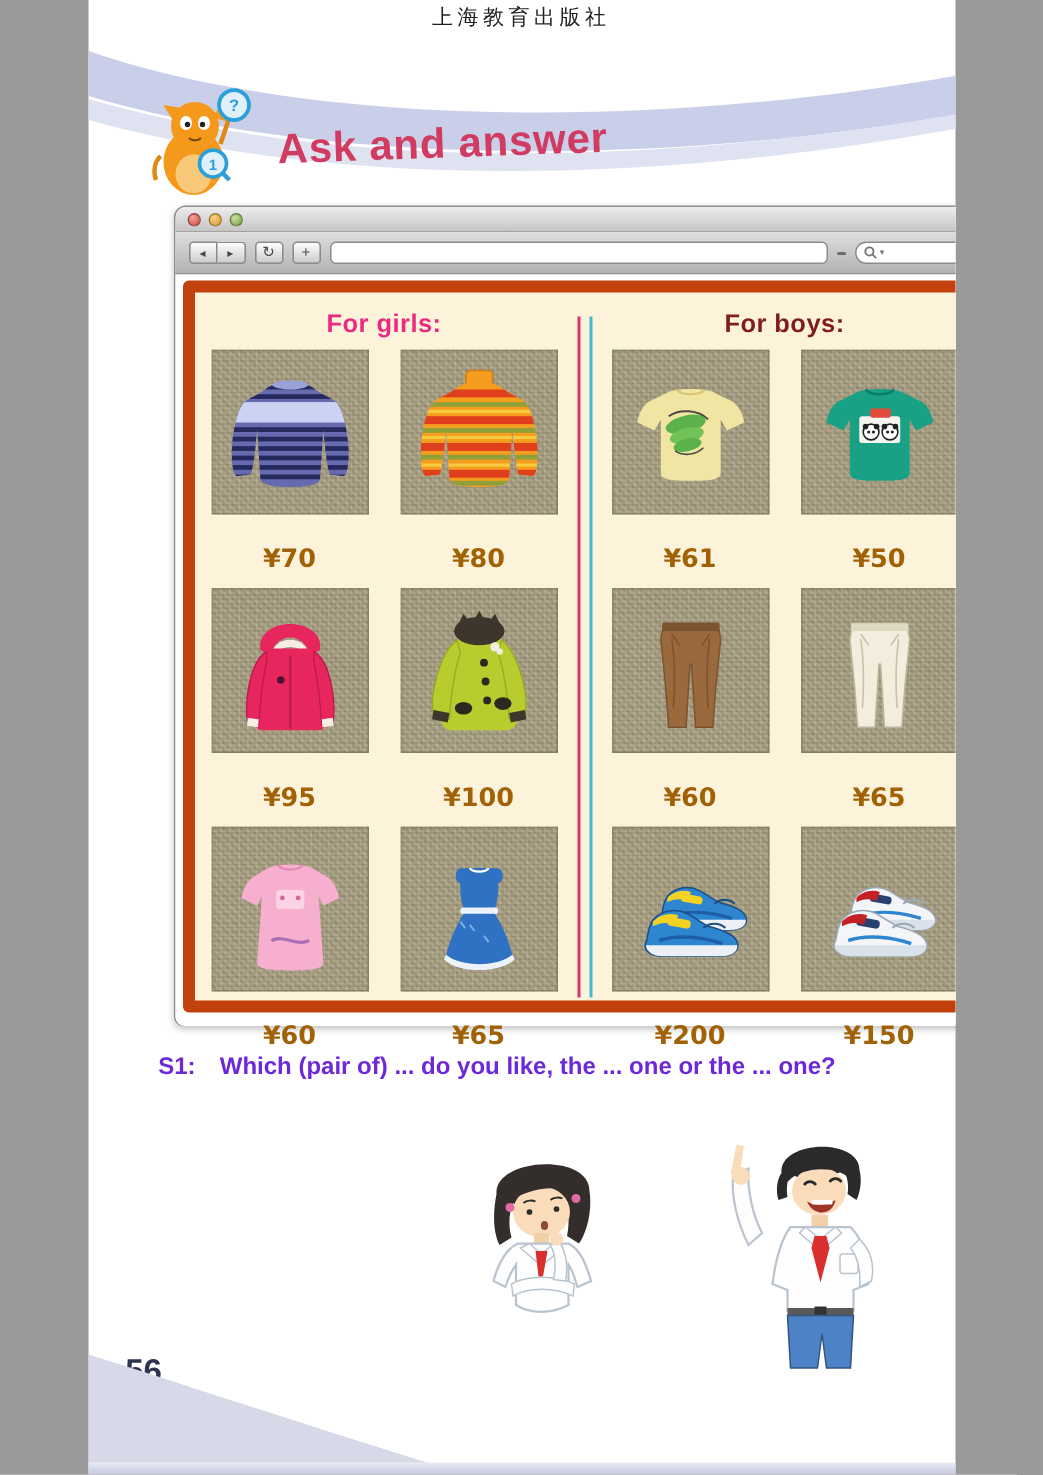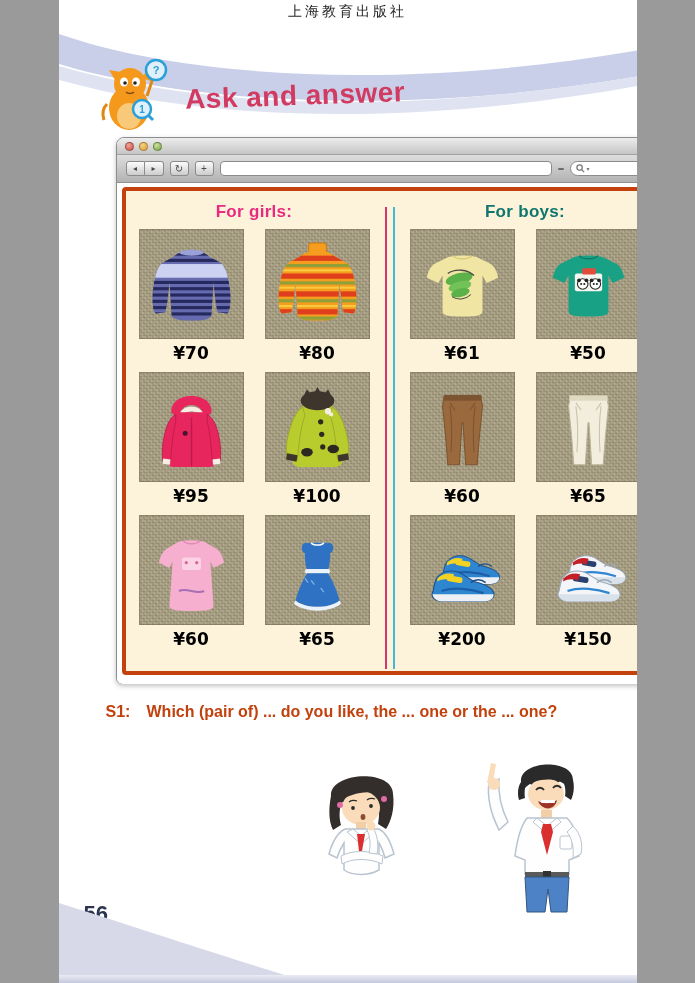--- a/index.html
+++ b/index.html
@@ -32,49 +32,49 @@
   .tb-group .tb-btn:last-child{border-radius:0 3px 3px 0;border-left:none;}
   .tb-btn.round{font-size:10px;}
   .addr{flex:1;height:15px;border:1px solid #8b8b8b;border-radius:4px;background:#fff;
         font-size:10px;padding:0 5px;box-sizing:border-box;outline:none;color:#333;}
   .dash{width:6px;height:2px;background:#6d6d6d;border-radius:1px;flex:none;}
   .search{width:102px;height:15px;border:1px solid #8b8b8b;border-radius:8px;background:#fff;
           display:flex;align-items:center;gap:2px;padding:0 5px;box-sizing:border-box;}
   .search input{border:none;outline:none;flex:1;min-width:0;font-size:10px;background:transparent;}
   .chev{font-size:6px;color:#777;line-height:1;}
   .b-content{position:relative;height:501px;background:#fff;border-radius:0 0 6px 6px;}
-  .panel{position:absolute;left:5px;top:4px;right:23px;bottom:9px;border:4px solid #c2410c;
+  .panel{position:absolute;left:5px;top:4px;right:23px;bottom:9px;border:8px solid #c2410c;
          border-radius:4px;background:#fdf3da;display:flex;}
   .half{flex:1;display:flex;flex-direction:column;align-items:center;min-width:0;}
   .half-header{padding:11px 0 7px;font-size:17px;font-weight:bold;letter-spacing:.3px;}
   .half-header.girls{color:#e92a80;}
-  .half-header.boys{color:#0f766e;}
+  .half-header.boys{color:#7f1d1d;}
   .grid{display:grid;grid-template-columns:repeat(2,105px);column-gap:21px;row-gap:9px;justify-content:center;}
   .cell{display:flex;flex-direction:column;align-items:center;}
   .tile{width:105px;height:110px;background-color:#a79e81;
         background-image:
           repeating-linear-gradient(90deg, rgba(255,255,255,.10) 0 1px, rgba(0,0,0,0) 1px 3px),
           repeating-linear-gradient(0deg, rgba(82,74,52,.16) 0 1px, rgba(0,0,0,0) 1px 3px),
           repeating-linear-gradient(45deg, rgba(255,255,255,.05) 0 2px, rgba(60,54,36,.08) 2px 4px);
         box-shadow:inset 0 0 0 1px rgba(110,102,78,.45);}
   .tile svg{width:100%;height:100%;display:block;}
-  .price{margin-top:4px;font-family:"DejaVu Sans",sans-serif;font-size:17px;font-weight:bold;color:#000000;}
+  .price{margin-top:20px;font-family:"DejaVu Sans",sans-serif;font-size:17px;font-weight:bold;color:#a16207;}
   .divider{width:14px;position:relative;align-self:stretch;flex:none;}
   .divider::before{content:"";position:absolute;left:2px;top:16px;bottom:2px;width:2px;background:#d6356a;}
   .divider::after{content:"";position:absolute;right:2px;top:16px;bottom:2px;width:2px;background:#45b8d8;}
   .scrollbar{position:absolute;top:3px;right:3px;bottom:3px;width:17px;background:#fafafa;
              border:1px solid #c2c2c2;border-radius:2px;box-sizing:border-box;}
   .thumb{position:absolute;left:2px;top:2px;width:11px;height:388px;border-radius:6px;
          background:linear-gradient(90deg,#a9cdf0,#4e92d6 55%,#3c7cc0);border:1px solid #3a6ca6;
          box-sizing:border-box;}
   .sb-btns{position:absolute;left:0;right:0;bottom:0;}
   .sb-btn{height:13px;border-top:1px solid #c2c2c2;display:flex;align-items:center;justify-content:center;
           font-size:6px;color:#333;background:#f2f2f2;}
   
-  .dialogue{position:absolute;left:47px;top:699px;font-size:16px;font-weight:bold;color:#c2410c;line-height:26px;}
+  .dialogue{position:absolute;left:47px;top:699px;font-size:16px;font-weight:bold;color:#6d28d9;line-height:26px;}
   .d-line{display:flex;}
   .speaker{width:41px;flex:none;}
   .kids{position:absolute;left:230px;top:756px;}
   .pagenum{position:absolute;left:25px;top:901px;font-size:22px;font-weight:bold;color:#2d3450;}
   .wedge{position:absolute;left:0;top:893px;}
   .bottom-strip{position:absolute;left:0;bottom:0;width:100%;height:8px;
                 background:linear-gradient(#e9ebf4,#c5c9de);}
 </style>
 </head>
 <body>

